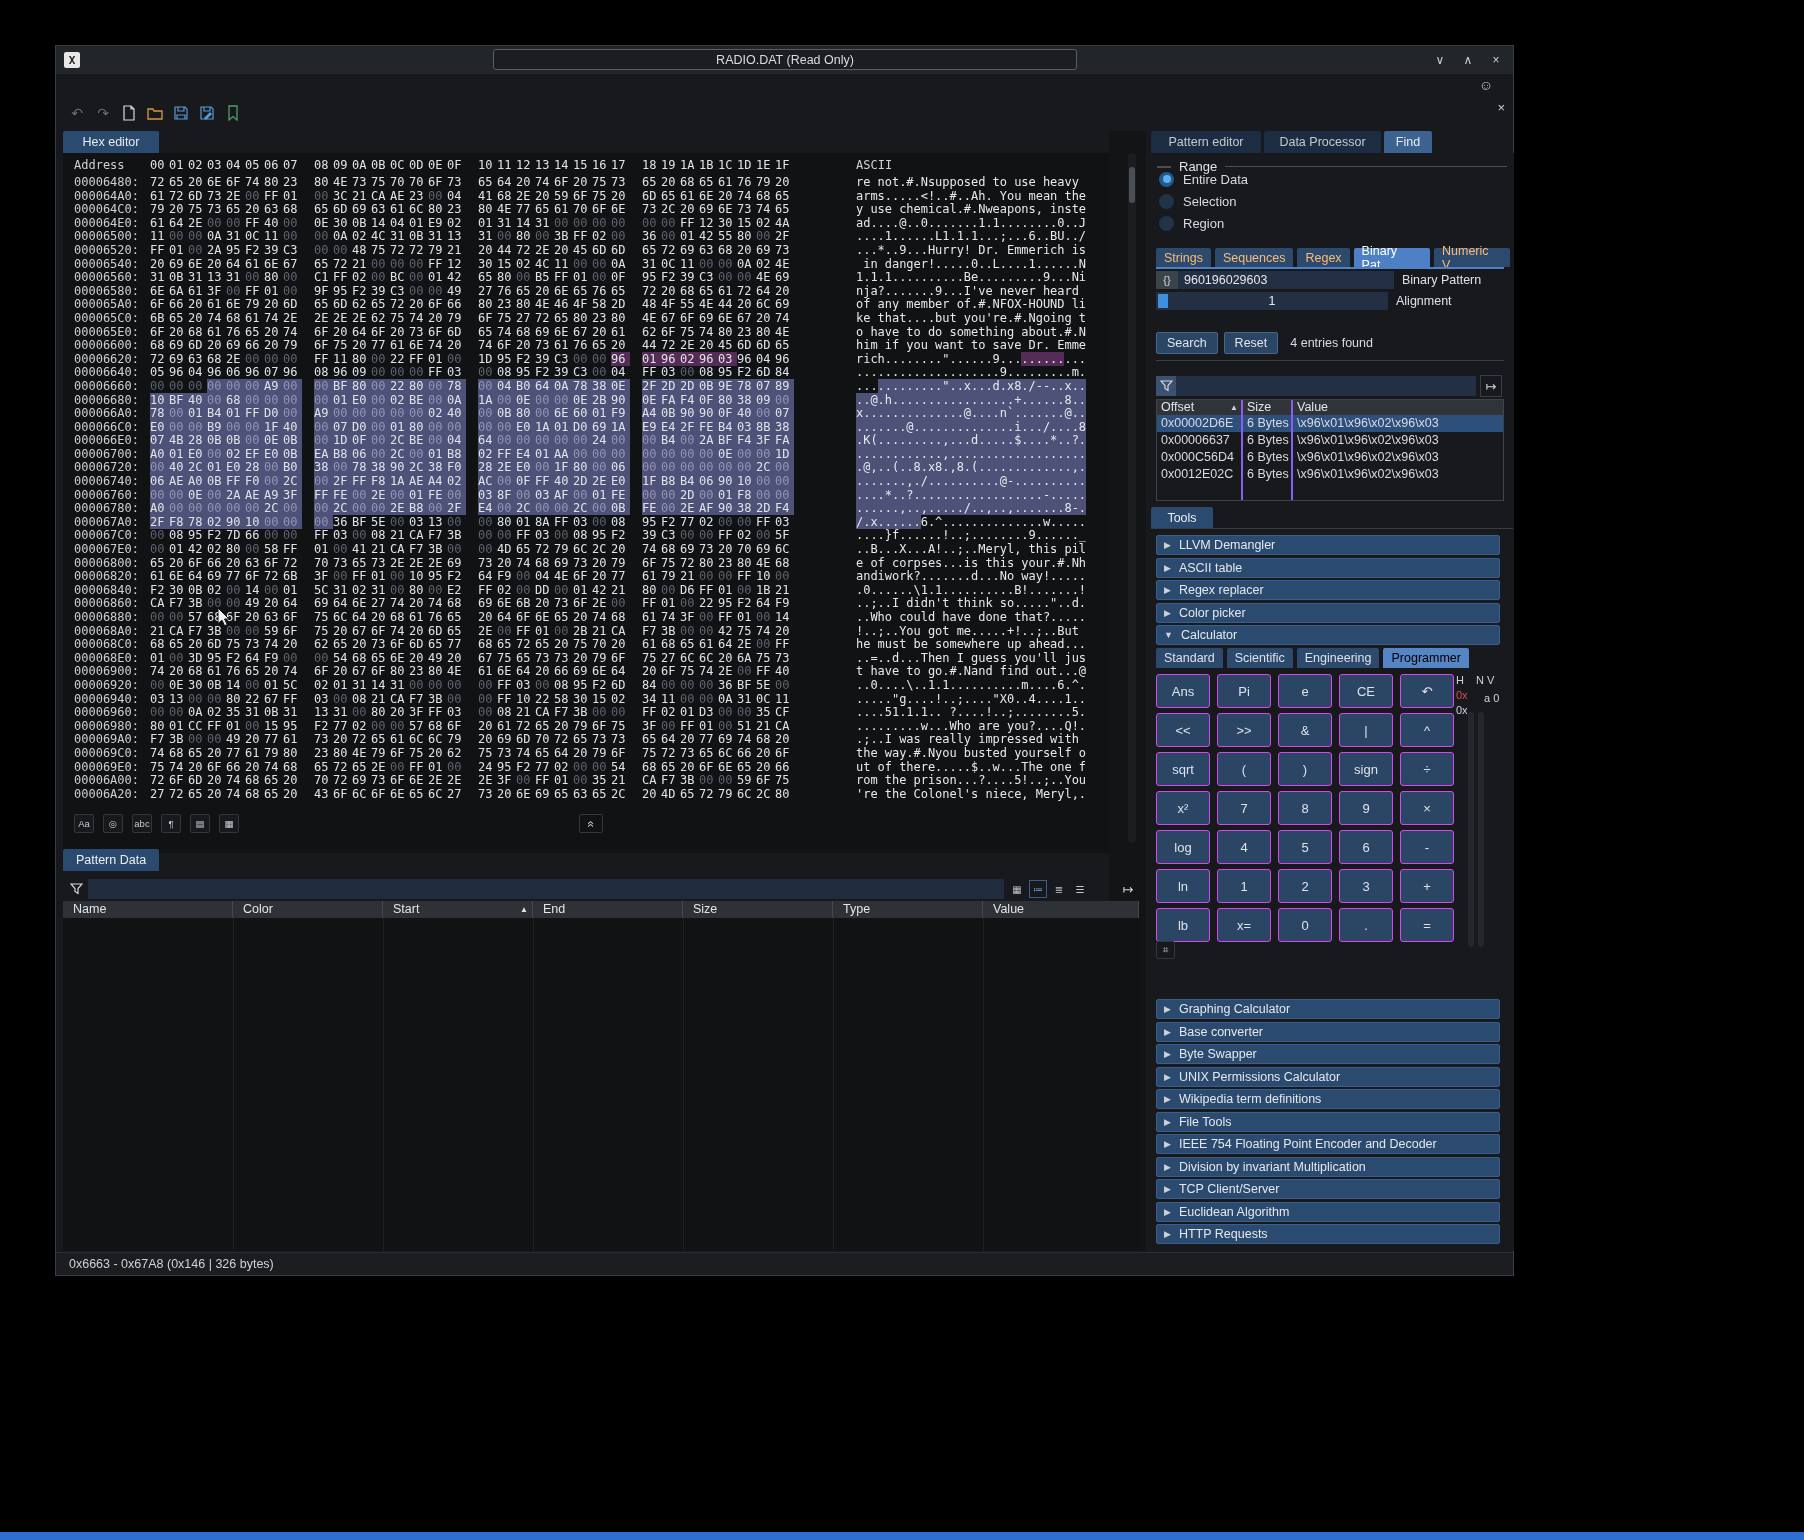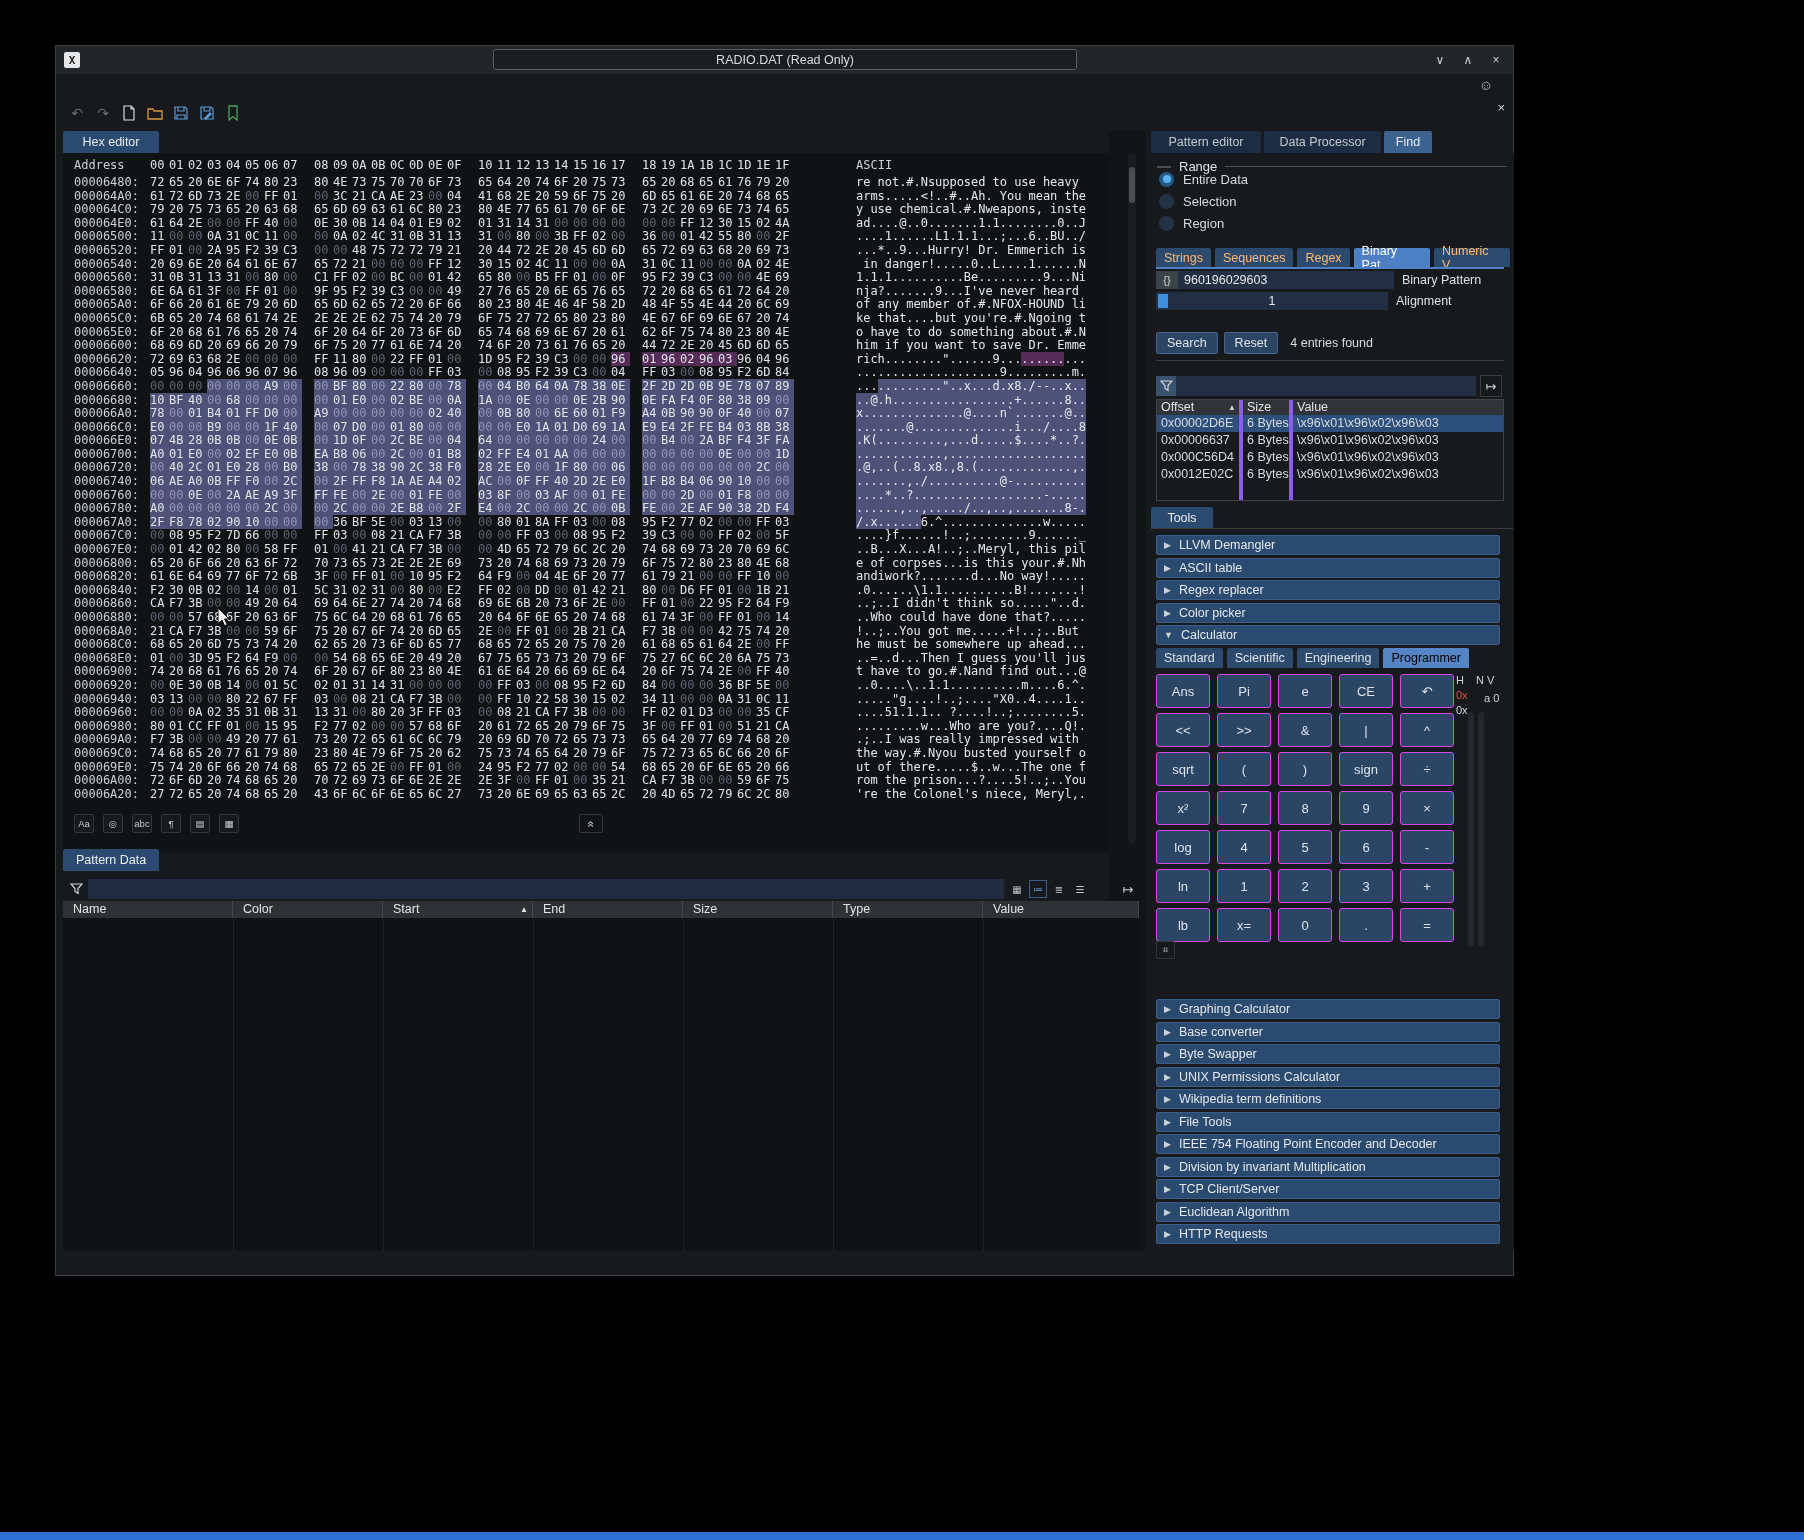--- a/index.html
+++ b/index.html
@@ -95,21 +95,21 @@
   .hsep{position:absolute;left:5px;width:348px;height:1px;background:#3a3e43;}
   .filter-row{position:absolute;left:5px;top:222px;display:flex;align-items:center;}
   .funnel-btn{width:20px;height:20px;background:#3a5270;display:flex;align-items:center;justify-content:center;}
   .filter-input{width:300px;height:20px;background:#232f42;}
   .jump-btn{width:20px;height:20px;margin-left:4px;display:flex;align-items:center;justify-content:center;
             color:#cfd3d7;font-size:13px;border:1px solid #3a3e43;}
   
   #find-table{position:absolute;left:5px;top:246px;width:346px;border:1px solid #3f434a;font-size:12.5px;}
   .ftr{display:grid;grid-template-columns:86px 50px 1fr;height:17px;line-height:17px;}
   .ftr.head{background:#303439;color:#e2e5e8;height:15px;line-height:15px;}
-  .ftr div{padding-left:4px;border-right:4px solid #8b5cf6;overflow:hidden;white-space:nowrap;}
+  .ftr div{padding-left:4px;border-right:2px solid #8b5cf6;overflow:hidden;white-space:nowrap;}
   .ftr div:last-child{border-right:none;}
   .ftr.selrow{background:#2d4f7c;}
   .ftr .sortmark{float:right;font-size:8px;margin-right:3px;color:#cfd3d7;}
   
   .tools-tab{position:absolute;left:0px;top:354px;width:62px;height:21px;background:#2a4a70;
              display:flex;align-items:center;justify-content:center;font-size:12.5px;color:#eceef0;border-radius:2px 2px 0 0;}
   .tool-bar{height:20px;background:#2b4a6f;border:1px solid #3c5f8a;border-radius:2px;
             display:flex;align-items:center;color:#e4e8ec;font-size:12.5px;padding-left:7px;gap:8px;
             margin-bottom:2.5px;width:344px;box-sizing:border-box;}
   .tool-bar .arr{font-size:9px;color:#cdd2d7;}
@@ -562,20 +562,23 @@
     <div id="pd-body">
         <div class="pd-line" style="left: 170px;"></div>
         <div class="pd-line" style="left: 320px;"></div>
         <div class="pd-line" style="left: 470px;"></div>
         <div class="pd-line" style="left: 620px;"></div>
         <div class="pd-line" style="left: 770px;"></div>
         <div class="pd-line" style="left: 920px;"></div>
       </div>
   </div>
 
+  <div class="statusbar">
+    <span>0x6663 - 0x67A8 (0x146 | 326 bytes)</span>
+  </div>
 <div class="tab inactive" style="left: 1095px; width: 110px;">Pattern editor</div>
     <div class="tab inactive" style="left: 1208px; width: 117px;">Data Processor</div>
     <div class="tab find-active" style="left: 1328px; width: 48px;">Find</div>
   </div>
 
 <svg id="mouse-cursor" width="14" height="20">
   <polygon points="0,0 0,15.5 4,12.2 6.6,17.8 9.2,16.6 6.6,11 11,11" fill="#f2f2f2" stroke="#111" stroke-width="1"></polygon>
 </svg>
 
 <div id="taskbar-strip"></div>

